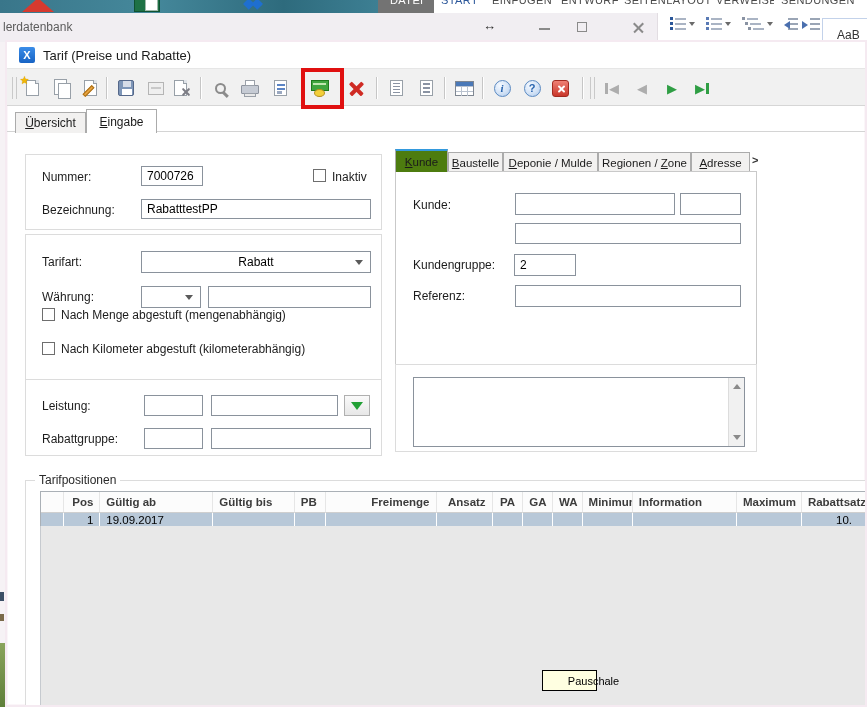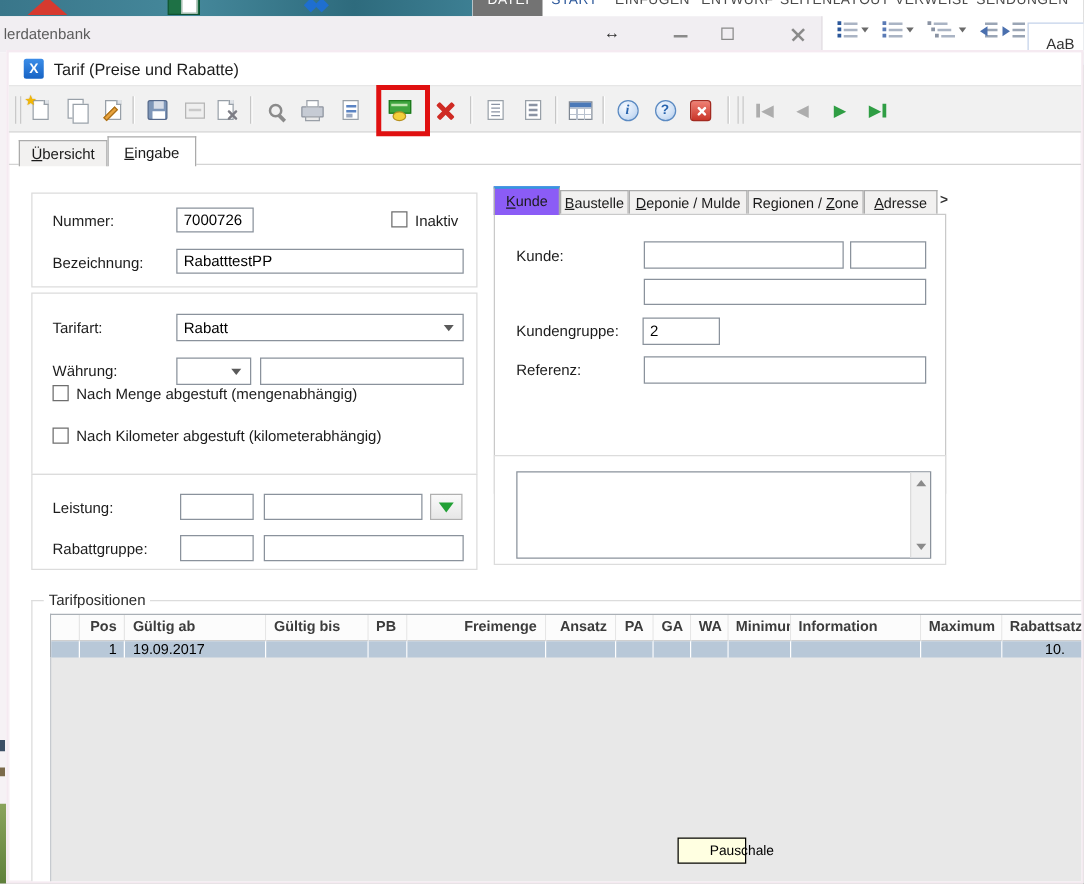--- a/index.html
+++ b/index.html
@@ -138,21 +138,21 @@
   .combo .caret{position:absolute;right:7px;top:50%;margin-top:-2px;width:0;height:0;
     border:4px solid transparent;border-top:5px solid #5a5a5a;}
   .chk{position:absolute;width:13px;height:13px;background:#fff;border:1px solid #6e6e6e;}
   .gbtn{position:absolute;border:1px solid #b0b0b0;background:linear-gradient(#fafafa,#e7e7e7);
     display:flex;align-items:center;justify-content:center;}
   .gbtn .tri{width:0;height:0;border:6px solid transparent;border-top:8px solid #21a035;margin-top:7px;}
 
   
   .dtab{position:absolute;font-size:11.5px;color:#1b1b1b;display:flex;align-items:center;justify-content:center;
     border:1px solid #ababab;border-bottom:none;background:#f2f1f0;}
-  .dtab.active{background:#8b5cf6;z-index:3;border-top:2px solid #3399dd;}
+  .dtab.active{background:#4d7c0f;z-index:3;border-top:2px solid #3399dd;}
   #detail-overflow{position:absolute;font-size:11px;font-weight:bold;color:#333;}
 
   
   #notes-area{position:absolute;background:#fff;border:1px solid #8a929c;}
   .sb{position:absolute;right:0;top:0;width:16px;height:100%;background:#f1f1f1;border-left:1px solid #dcdcdc;}
   .sb .up,.sb .dn{position:absolute;left:0;width:16px;height:15px;display:flex;align-items:center;justify-content:center;}
   .sb .up{top:0;} .sb .dn{bottom:0;}
   .sb .tri-u{width:0;height:0;border:4px solid transparent;border-bottom:5px solid #8a8a8a;margin-bottom:2px;}
   .sb .tri-d{width:0;height:0;border:4px solid transparent;border-top:5px solid #8a8a8a;margin-top:2px;}
 
@@ -480,21 +480,21 @@
       <div class="chk" style="left:287px;top:14px;"></div>
       <span class="lbl" style="left:306px;top:15px;">Inaktiv</span>
       <span class="lbl" style="left:16px;top:48px;">Bezeichnung:</span>
       <div class="input" style="left:115px;top:44px;width:230px;height:20px;">
           <span>RabatttestPP</span>
         </div>
     </div>
 
     <div class="grp" style="left:18px;top:192px;width:357px;height:146px;">
       <span class="lbl" style="left:16px;top:20px;">Tarifart:</span>
-      <div class="input combo" style="left:115px;top:16px;width:230px;height:22px;">
+      <div class="input combo" style="left:115px;top:16px;width:230px;height:22px;justify-content:center;">
         <span>Rabatt</span>
         <div class="caret"></div>
       </div>
       <span class="lbl" style="left:16px;top:55px;">Währung:</span>
       <div class="input combo" style="left:115px;top:51px;width:60px;height:22px;">
           <div class="caret"></div>
         </div>
       <div class="input" style="left:182px;top:51px;width:163px;height:22px;"></div>
       <div class="chk" style="left:16px;top:73px;"></div>
       <span class="lbl" style="left:35px;top:73px;">Nach Menge abgestuft (mengenabhängig)</span>

